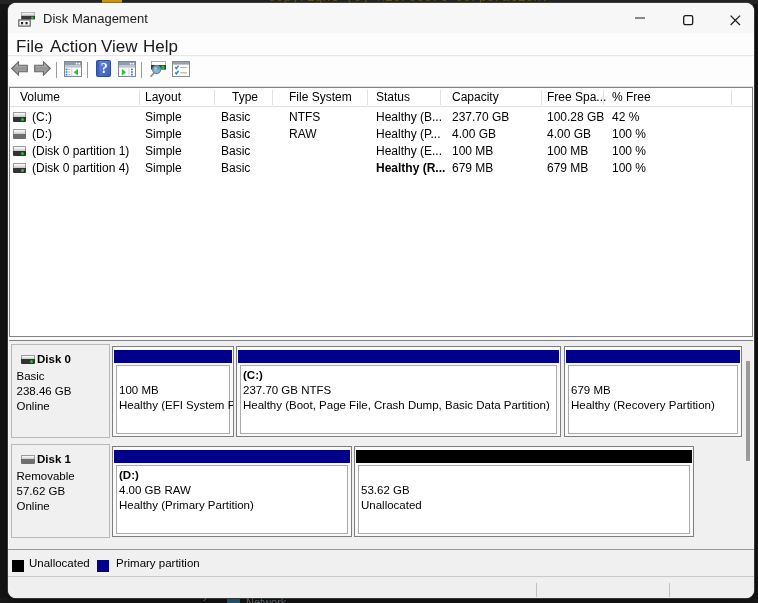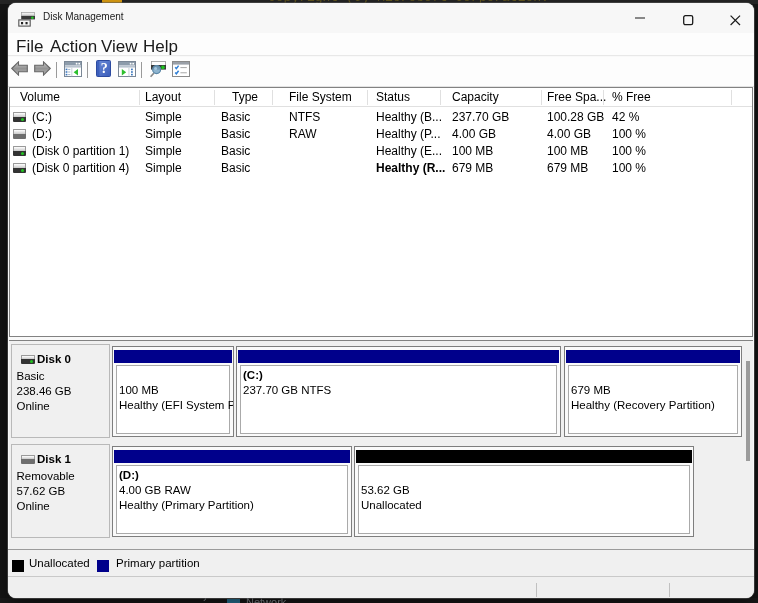--- a/index.html
+++ b/index.html
@@ -9,21 +9,21 @@
   
   #topbar { left:0; top:0; width:758px; height:4px; background:#262626; overflow:hidden; }
   #ytext { left:268px; top:-10px; color:#65591f; font-size:13px; font-family:"Liberation Mono", monospace; }
   #yblob { left:102px; top:0; width:20px; height:4px; background:#e4a312; border-radius:0 0 2px 2px; }
   #botstrip { left:0; top:598px; width:758px; height:5px; background:#1b1b1b; overflow:hidden; }
   .netitem { color:#9aa0a6; font-size:11px; }
   
   #win { left:8px; top:3px; width:746px; height:595px; background:#f9f9f9; border-radius:8px;
          overflow:hidden; box-shadow:0 0 0 1px rgba(90,90,90,.55), 0 8px 22px rgba(0,0,0,.6); }
   #titlebar { left:0; top:0; width:746px; height:30px; background:#f7f7f7; }
-  #title { left:35px; top:8px; font-size:10px; color:#1b1b1b; }
+  #title { left:35px; top:8px; font-size:13px; color:#1b1b1b; }
   
   #menubar { left:0; top:30px; width:746px; height:23px; background:#fdfdfd; border-bottom:1px solid #e8e8e8; }
   .menu { position:absolute; top:4px; font-size:17px; color:#1b1b1b; }
   
   #toolbar { left:0; top:54px; width:746px; height:30px; background:#fdfdfd; border-bottom:1px solid #e3e3e3; }
   .tsep { position:absolute; top:5px; width:1px; height:16px; background:#9a9a9a; }
   
   #list { left:1px; top:84px; width:744px; height:250px; background:#fff; border:1px solid #828282; }
   #lhead { position:absolute; left:0; top:0; width:742px; height:19px; background:#ffffff; border-bottom:1px solid #e0e0e0; }
   .hsep { position:absolute; top:2px; width:1px; height:15px; background:#e0e0e0; }
@@ -280,20 +280,21 @@
         <div class="band"></div>
         <div class="pwhite"></div>
         <div class="ptxt" style="left:6px; top:37px;">100 MB</div>
         <div class="ptxt" style="left:6px; top:52px;">Healthy (EFI System Partition)</div>
       </div>
       <div class="part" style="left:227px; top:5px; width:325px; height:91px;">
         <div class="band"></div>
         <div class="pwhite"></div>
         <div class="ptxt" style="left:6px; top:22px; font-weight:bold;">(C:)</div>
         <div class="ptxt" style="left:6px; top:37px;">237.70 GB NTFS</div>
+        <div class="ptxt" style="left:6px; top:52px;">Healthy (Boot, Page File, Crash Dump, Basic Data Partition)</div>
       </div>
       <div class="part" style="left:555px; top:5px; width:178px; height:91px;">
         <div class="band"></div>
         <div class="pwhite"></div>
         <div class="ptxt" style="left:6px; top:37px;">679 MB</div>
         <div class="ptxt" style="left:6px; top:52px;">Healthy (Recovery Partition)</div>
       </div>
 
       <div class="diskpanel" style="top:103px; height:94px;">
         <div class="dtxt" style="top:8px; font-weight:bold; left:25px; font-size:11.5px;">Disk 1</div>

